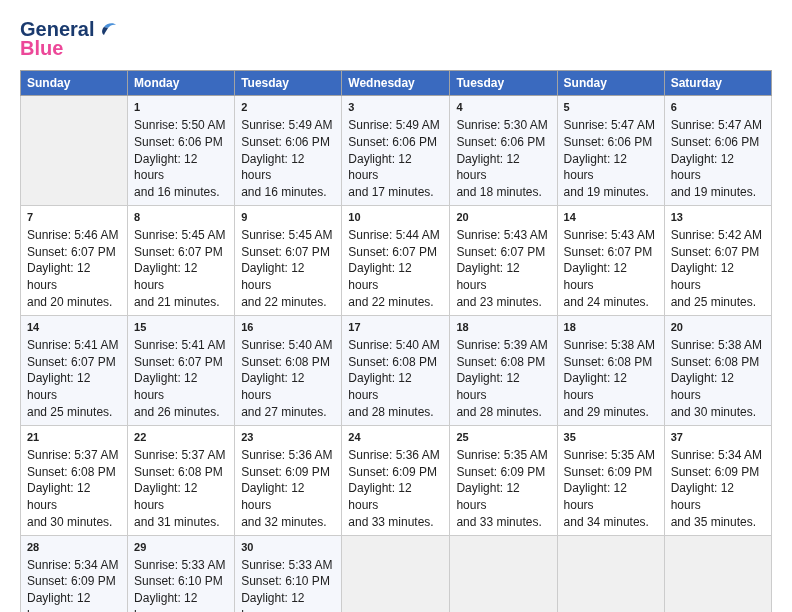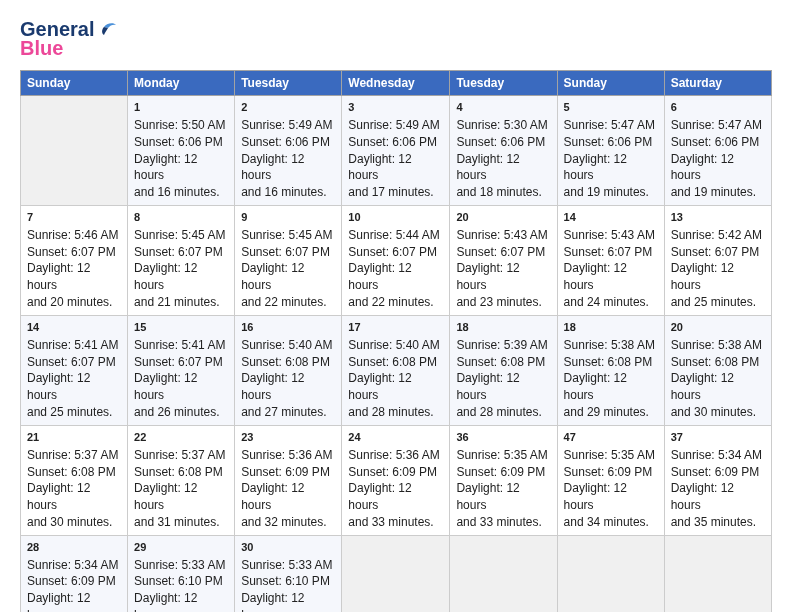--- a/index.html
+++ b/index.html
@@ -285,28 +285,28 @@
 and 32 minutes.</div>
           </td>
           <td>
             <span class="day-num">24</span>
             <div class="cell-content">Sunrise: 5:36 AM
 Sunset: 6:09 PM
 Daylight: 12 hours
 and 33 minutes.</div>
           </td>
           <td>
-            <span class="day-num">36</span>
+            <span class="day-num">25</span>
             <div class="cell-content">Sunrise: 5:35 AM
 Sunset: 6:09 PM
 Daylight: 12 hours
 and 33 minutes.</div>
           </td>
           <td>
-            <span class="day-num">47</span>
+            <span class="day-num">35</span>
             <div class="cell-content">Sunrise: 5:35 AM
 Sunset: 6:09 PM
 Daylight: 12 hours
 and 34 minutes.</div>
           </td>
           <td>
             <span class="day-num">37</span>
             <div class="cell-content">Sunrise: 5:34 AM
 Sunset: 6:09 PM
 Daylight: 12 hours

